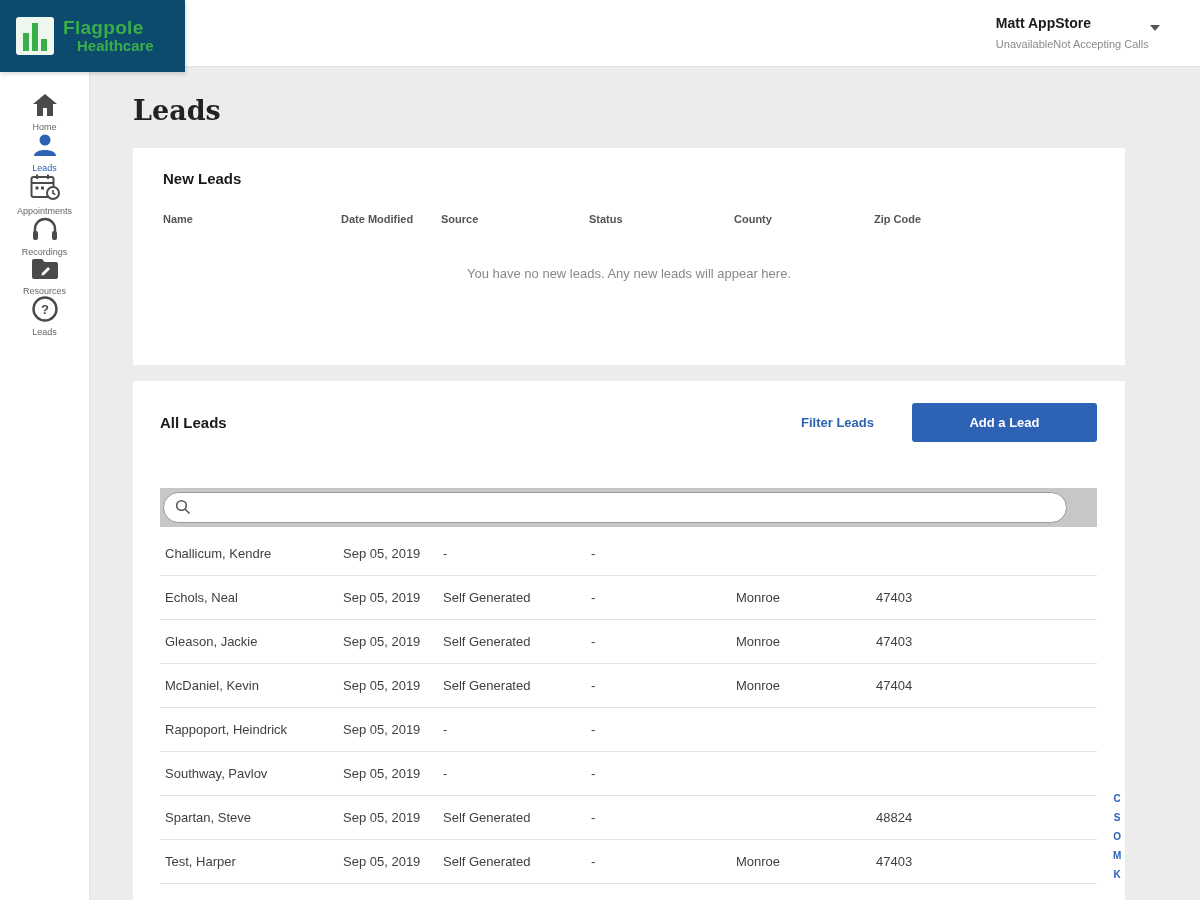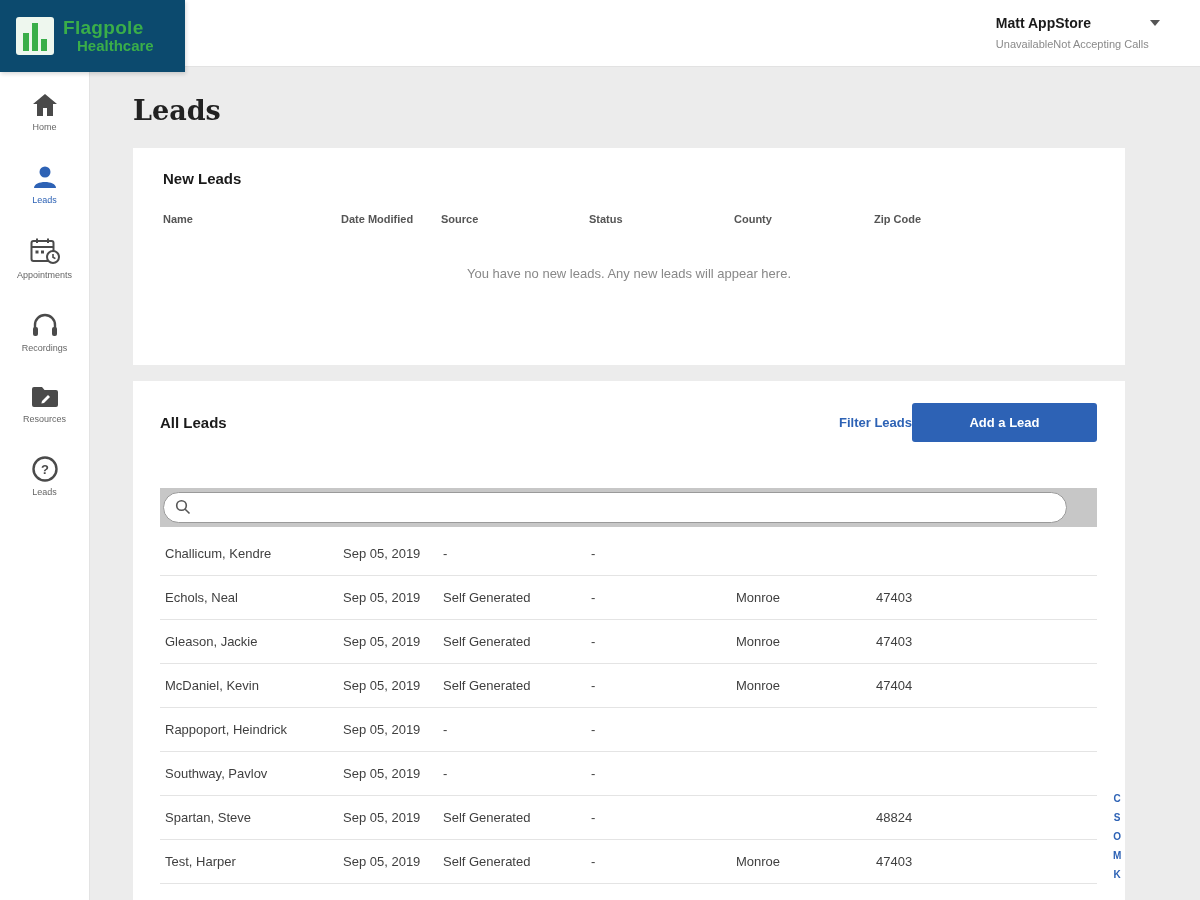--- a/index.html
+++ b/index.html
@@ -13,33 +13,33 @@
               padding-left:16px; gap:9px; }
   .logo-icon { width:38px; height:38px; display:flex; align-items:flex-end; justify-content:center; gap:3px;
                background:#eef7ee; border-radius:3px; padding:4px 5px; }
   .logo-icon span { display:block; width:6px; background:#3aae49; }
   .logo-icon .b1{height:18px;} .logo-icon .b2{height:28px;} .logo-icon .b3{height:12px;}
   .logo-text { line-height:1.05; }
   .logo-line1 { font-size:19px; font-weight:bold; color:#3aae49; letter-spacing:.3px; }
   .logo-line2 { font-size:15px; font-weight:bold; color:#3aae49; padding-left:14px; }
 
   .user-block { position:absolute; top:15px; right:40px; text-align:left; }
-  .user-name-row { display:flex; align-items:center; gap:59px; }
+  .user-name-row { display:flex; align-items:flex-end; gap:59px; }
   .user-name { font-size:14px; font-weight:bold; color:#1a1a1a; }
   .caret { width:0; height:0; border-left:5px solid transparent; border-right:5px solid transparent;
            border-top:6px solid #555; cursor:pointer; }
   .user-status-row { display:flex; margin-top:7px; }
   .user-status-row span { font-size:11px; color:#8a8a8a; }
 
   
   .shell { display:flex; height:833px; }
 
   
   .sidebar { width:90px; background:#fff; border-right:1px solid #e3e3e3;
-             padding-top:26px; display:flex; flex-direction:column; align-items:center; gap:32px; }
+             padding-top:26px; display:flex; flex-direction:column; align-items:center; }
   .nav-item { display:flex; flex-direction:column; align-items:center; gap:5px; cursor:pointer;
               color:#4a4a4a; width:100%; }
   .nav-item.active { color:#2d62b5; }
   .nav-item .lbl { font-size:9px; color:#666; }
   .nav-item.active .lbl { color:#2d62b5; }
   .nav-item svg { display:block; }
 
   
   .main { flex:1; background:#ececec; padding:20px 75px 0 43px; position:relative; overflow:hidden; }
   .page-title { font-family:"DejaVu Serif", serif; font-size:27px; font-weight:600; color:#222;
@@ -49,21 +49,21 @@
   .card-new { padding:22px 30px 0 30px; height:217px; margin-bottom:16px; }
   .card-title { font-size:15px; font-weight:bold; color:#1a1a1a; }
 
   .lead-grid { display:grid; grid-template-columns:178px 100px 148px 145px 140px 1fr; align-items:center; }
   .hdr-row { margin-top:26px; }
   .hdr-cell { font-size:11px; font-weight:600; color:#555; }
   .empty-msg { text-align:center; font-size:13px; color:#888; margin-top:41px; }
 
   .card-all { padding:22px 28px 0 27px; height:560px; }
   .all-head { display:flex; align-items:center; justify-content:space-between; margin-bottom:46px; }
-  .all-actions { display:flex; align-items:center; }
+  .all-actions { display:flex; align-items:center; gap:38px; }
   .filter-link { font-size:13px; font-weight:bold; color:#2d62b5; cursor:pointer; }
   .add-btn { background:#2d62b5; color:#fff; border:none; font-size:13px; font-weight:bold;
              padding:12px 0; width:185px; border-radius:3px; cursor:pointer;
              font-family:"Liberation Sans", sans-serif; }
 
   .search-strip { background:#c7c7c7; padding:4px 30px 4px 3px; margin-bottom:5px; }
   .search-wrap { position:relative; }
   .search-input { width:100%; height:31px; border:1px solid #9a9a9a; border-radius:16px;
                   padding:0 14px 0 36px; font-size:13px; background:#fff; outline:none;
                   font-family:"Liberation Sans", sans-serif; }

